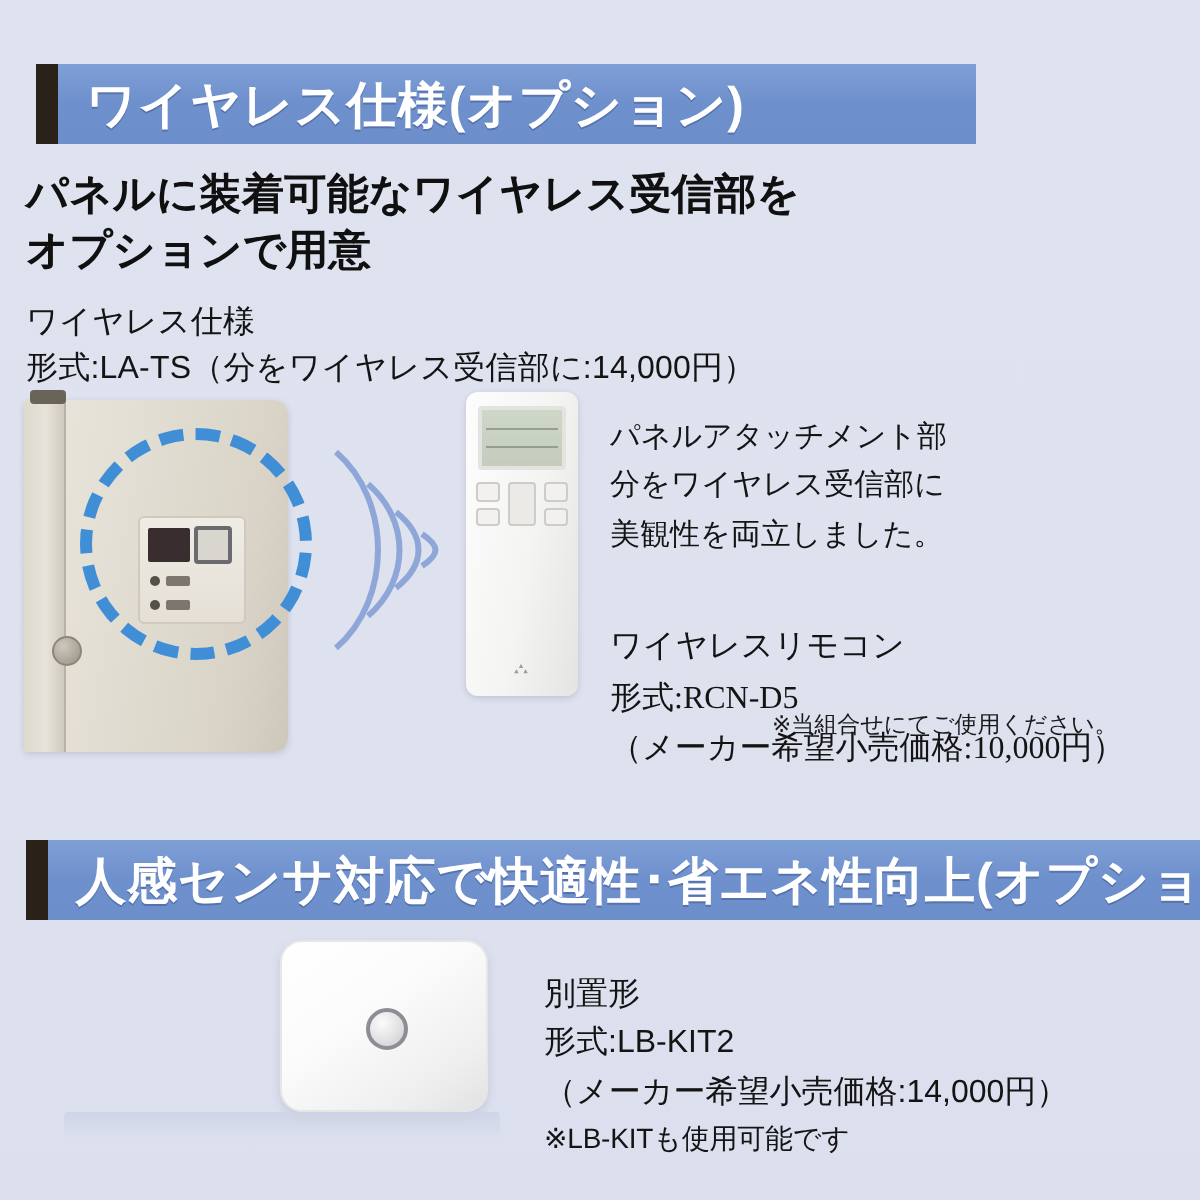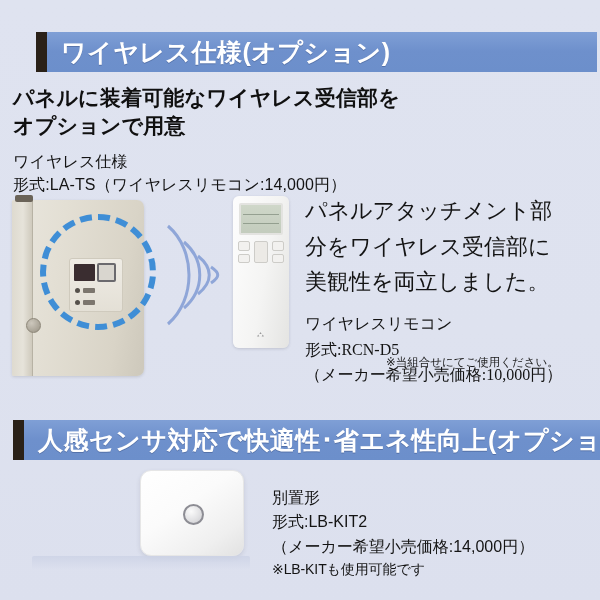--- a/index.html
+++ b/index.html
@@ -43,21 +43,21 @@
     box-sizing: border-box;
   }
   .section-head .bar span {
     color: #ffffff;
     font-weight: bold;
     letter-spacing: 0.5px;
     text-shadow: 0 1px 0 rgba(40,60,105,0.35);
     white-space: nowrap;
   }
 
-  #head1 { left: 36px; top: 32px; width: 561px; text-align: center; }
+  #head1 { left: 18px; top: 32px; width: 470px; text-align: center; }
   #head1 .bar span { font-size: 25px; }
 
   #head2 { left: 13px; top: 420px; width: 578px; }
   #head2 .bar span { font-size: 25px; }
 
   
   .lead {
     position: absolute;
     left: 13px;
     top: 84px;
@@ -273,22 +273,22 @@
   .remote .logo .mark {
     display: inline-block;
     vertical-align: middle;
     margin-right: 2px;
   }
 
   
   .desc1 {
     position: absolute;
     left: 305px;
-    top: 193px;
-    font-size: 22px;
+    top: 207px;
+    font-size: 15px;
     line-height: 1.62;
     color: #141414;
   }
   .desc1 div { white-space: nowrap; }
 
   .desc2 {
     position: absolute;
     left: 305px;
     top: 311px;
     font-size: 16px;
@@ -375,21 +375,21 @@
     </div>
   </div>
 
   <div class="lead">
     <div>パネルに装着可能なワイヤレス受信部を</div>
     <div>オプションで用意</div>
   </div>
 
   <div class="model-line">
     <div>ワイヤレス仕様</div>
-    <div>形式:LA-TS（ワイヤレスリモコン:14,000円）</div>
+    <div>形式:LA-TS（分をワイヤレス受信部に:14,000円）</div>
   </div>
 
   <div class="photo1">
 
     <div class="cabinet">
       <div class="side"></div>
       <div class="top-nub"></div>
       <div class="display-plate">
         <div class="lcd"></div>
         <div class="btn-sq"></div>

